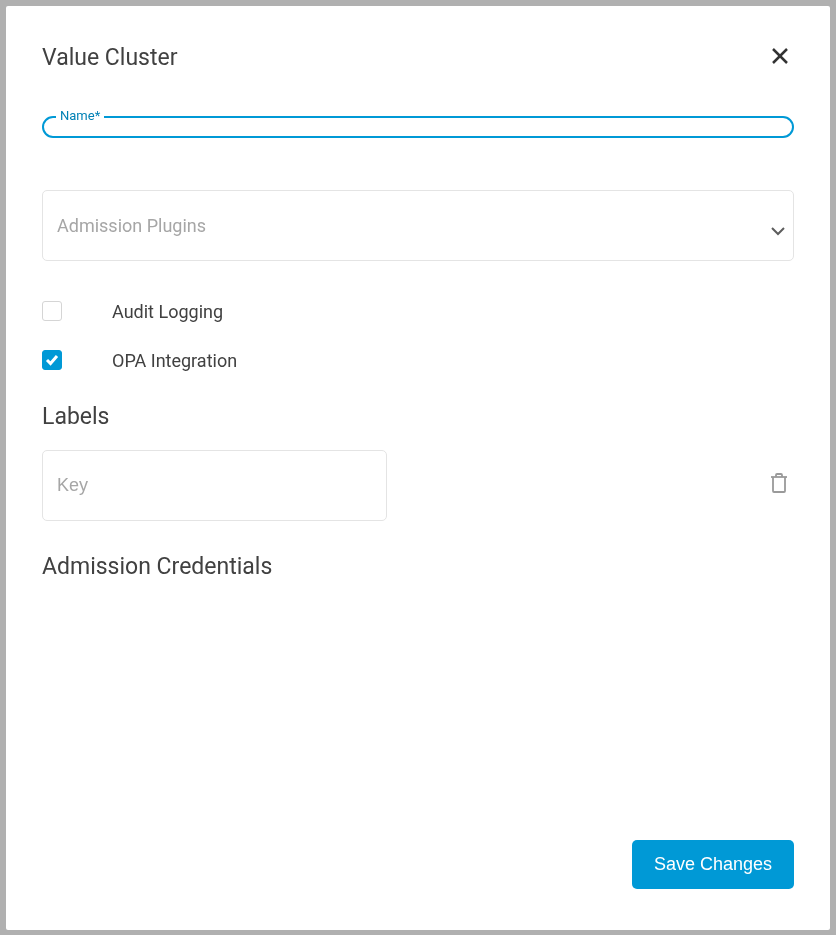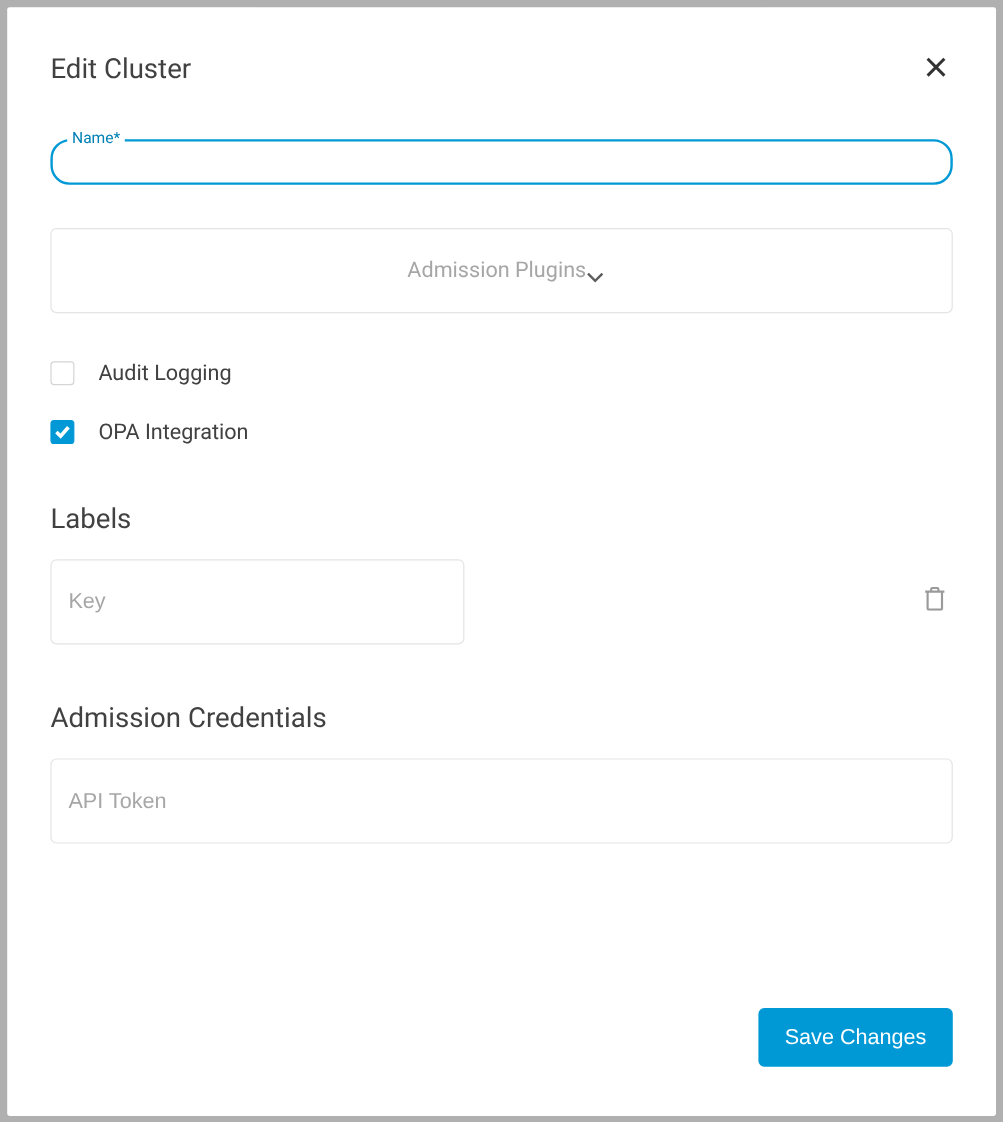--- a/index.html
+++ b/index.html
@@ -45,22 +45,22 @@
     .close-btn svg {
       width: 20px;
       height: 20px;
       stroke: #333333;
       stroke-width: 2.5;
     }
     .field-outlined {
       position: relative;
       border: 2px solid #0099d6;
       border-radius: 16px;
-      padding: 20px 14px 14px 14px;
-      margin-bottom: 36px;
+      padding: 4px 14px 14px 14px;
+      margin-bottom: 52px;
     }
     .field-outlined-label {
       position: absolute;
       top: -10px;
       left: 12px;
       background: #ffffff;
       padding: 0 4px;
       font-size: 13px;
       color: #0081b5;
     }
@@ -76,41 +76,42 @@
     .labels-input::placeholder,
     .api-token-input::placeholder {
       color: #a6a6a6;
     }
     .dropdown-field {
       border: 1px solid #e4e4e4;
       border-radius: 5px;
       padding: 24px 8px 24px 14px;
       margin-bottom: 40px;
       display: flex;
-      justify-content: center;
+      justify-content: space-between;
       align-items: center;
       cursor: pointer;
     }
     .dropdown-placeholder {
       font-size: 18px;
       color: #a6a6a6;
     }
     .chevron-down {
       width: 14px;
       height: 9px;
     }
     .chevron-down svg {
       stroke: #5d5d5d;
       stroke-width: 2;
       fill: none;
     }
     .checkbox-row {
       display: flex;
       align-items: center;
       margin-bottom: 28px;
+      gap: 30px;
     }
     .checkbox {
       width: 20px;
       height: 20px;
       border: 1.5px solid #d5d5d5;
       border-radius: 3px;
       margin-right: 20px;
       cursor: pointer;
       display: flex;
       align-items: center;
@@ -133,21 +134,21 @@
     }
     .checkbox-label {
       font-size: 18px;
       color: #414141;
     }
     .section-title {
       font-size: 23px;
       font-weight: 400;
       color: #414141;
       margin-bottom: 20px;
-      margin-top: 48px;
+      margin-top: 32px;
     }
     .labels-row {
       display: flex;
       align-items: center;
       gap: 18px;
       margin-bottom: 12px;
     }
     .labels-input-wrap {
       border: 1px solid #e4e4e4;
       border-radius: 5px;
@@ -202,21 +203,21 @@
       padding: 14px 22px;
       font-size: 18px;
       cursor: pointer;
     }
   </style>
 </head>
 <body>
 
 <div class="modal">
   <div class="modal-header">
-    <div class="modal-title">Edit Cluster</div>
+    <div class="modal-title">Value Cluster</div>
     <div class="close-btn">
       <span>
         <svg viewBox="0 0 20 20">
             <line x1="3" y1="3" x2="17" y2="17"></line>
             <line x1="17" y1="3" x2="3" y2="17"></line>
           </svg>
       </span>
     </div>
   </div>
 
@@ -261,18 +262,15 @@
             <polyline points="1,4 17,4"></polyline>
             <path d="M3,4 L3,18 C3,19 4,19 4,19 L14,19 C14,19 15,19 15,18 L15,4"></path>
             <path d="M6,4 L6,2 C6,1 7,1 7,1 L11,1 C11,1 12,1 12,2 L12,4"></path>
           </svg>
       </span>
     </div>
   </div>
 
   <div class="section-title">Admission Credentials</div>
 
-  <div class="api-token-wrap">
-    <input class="api-token-input" type="text" placeholder="API Token" style="">
-  </div>
 
   <button class="save-btn">Save Changes</button>
 </div>
 
 </body></html>

